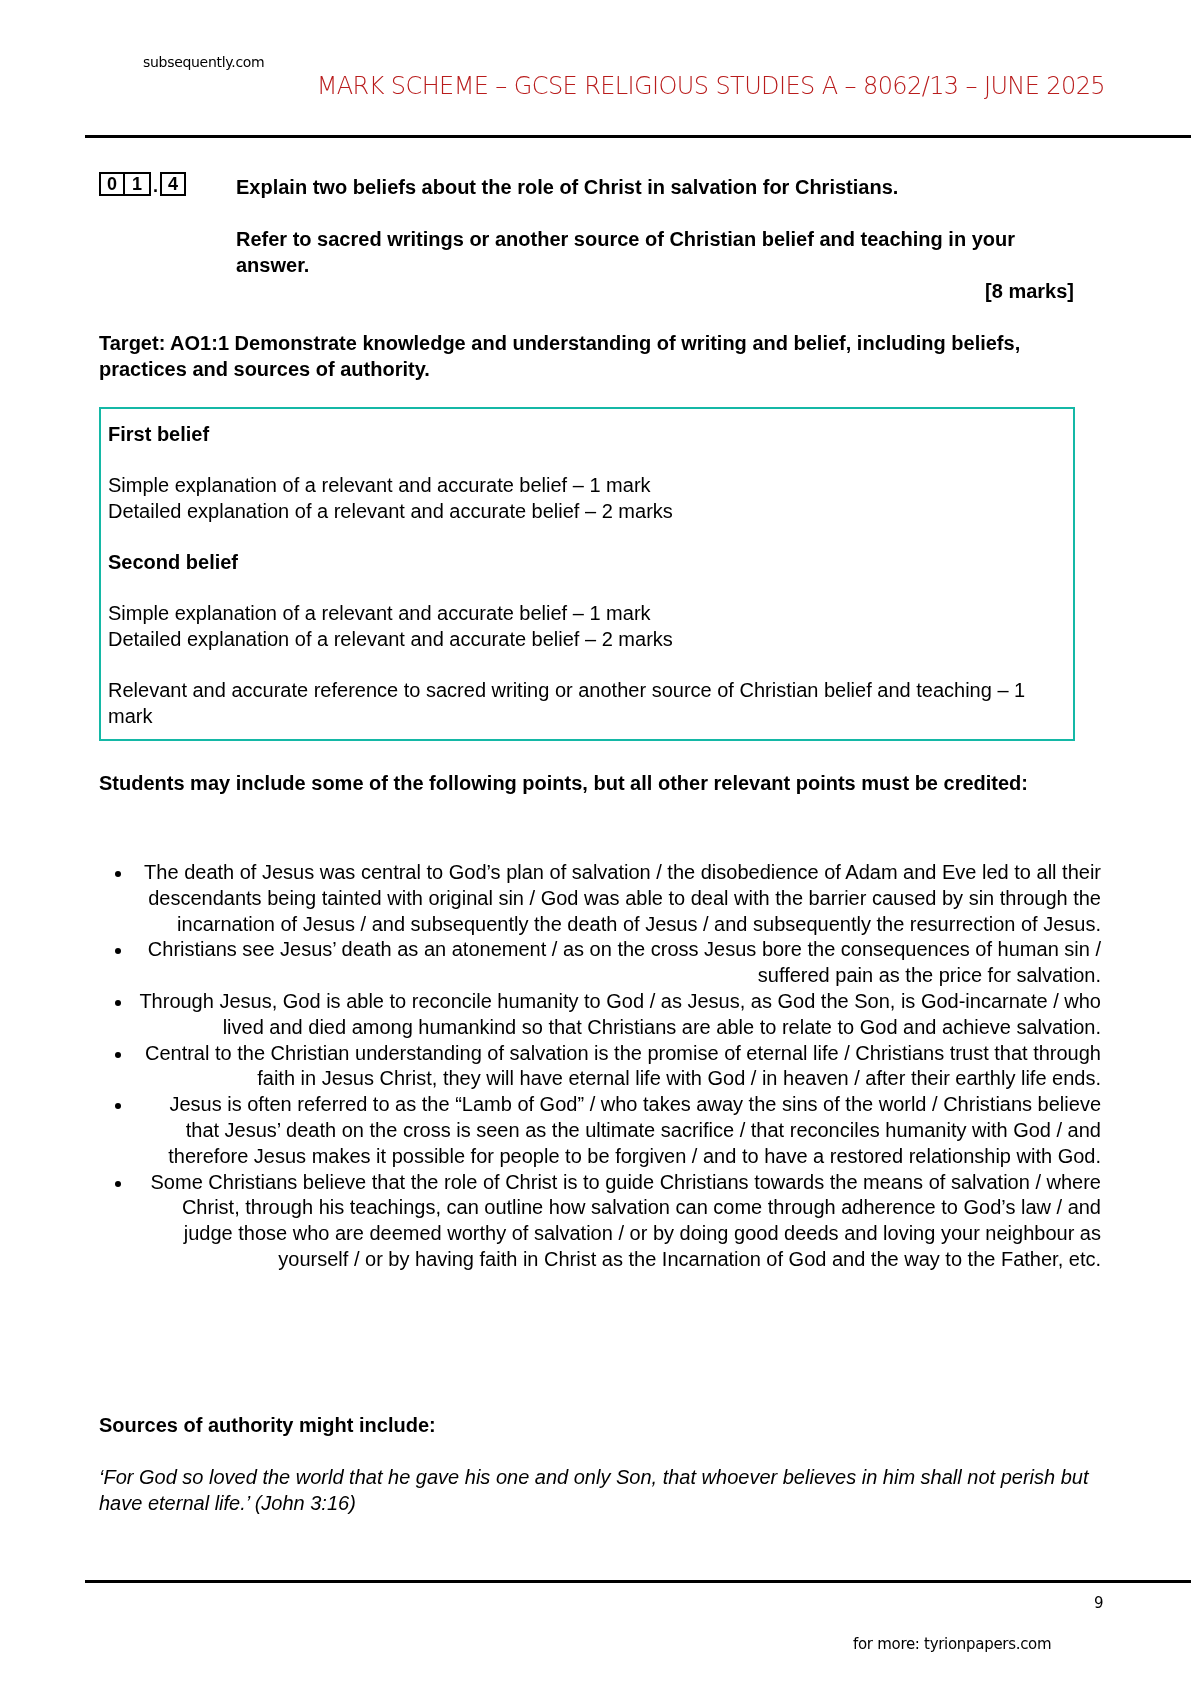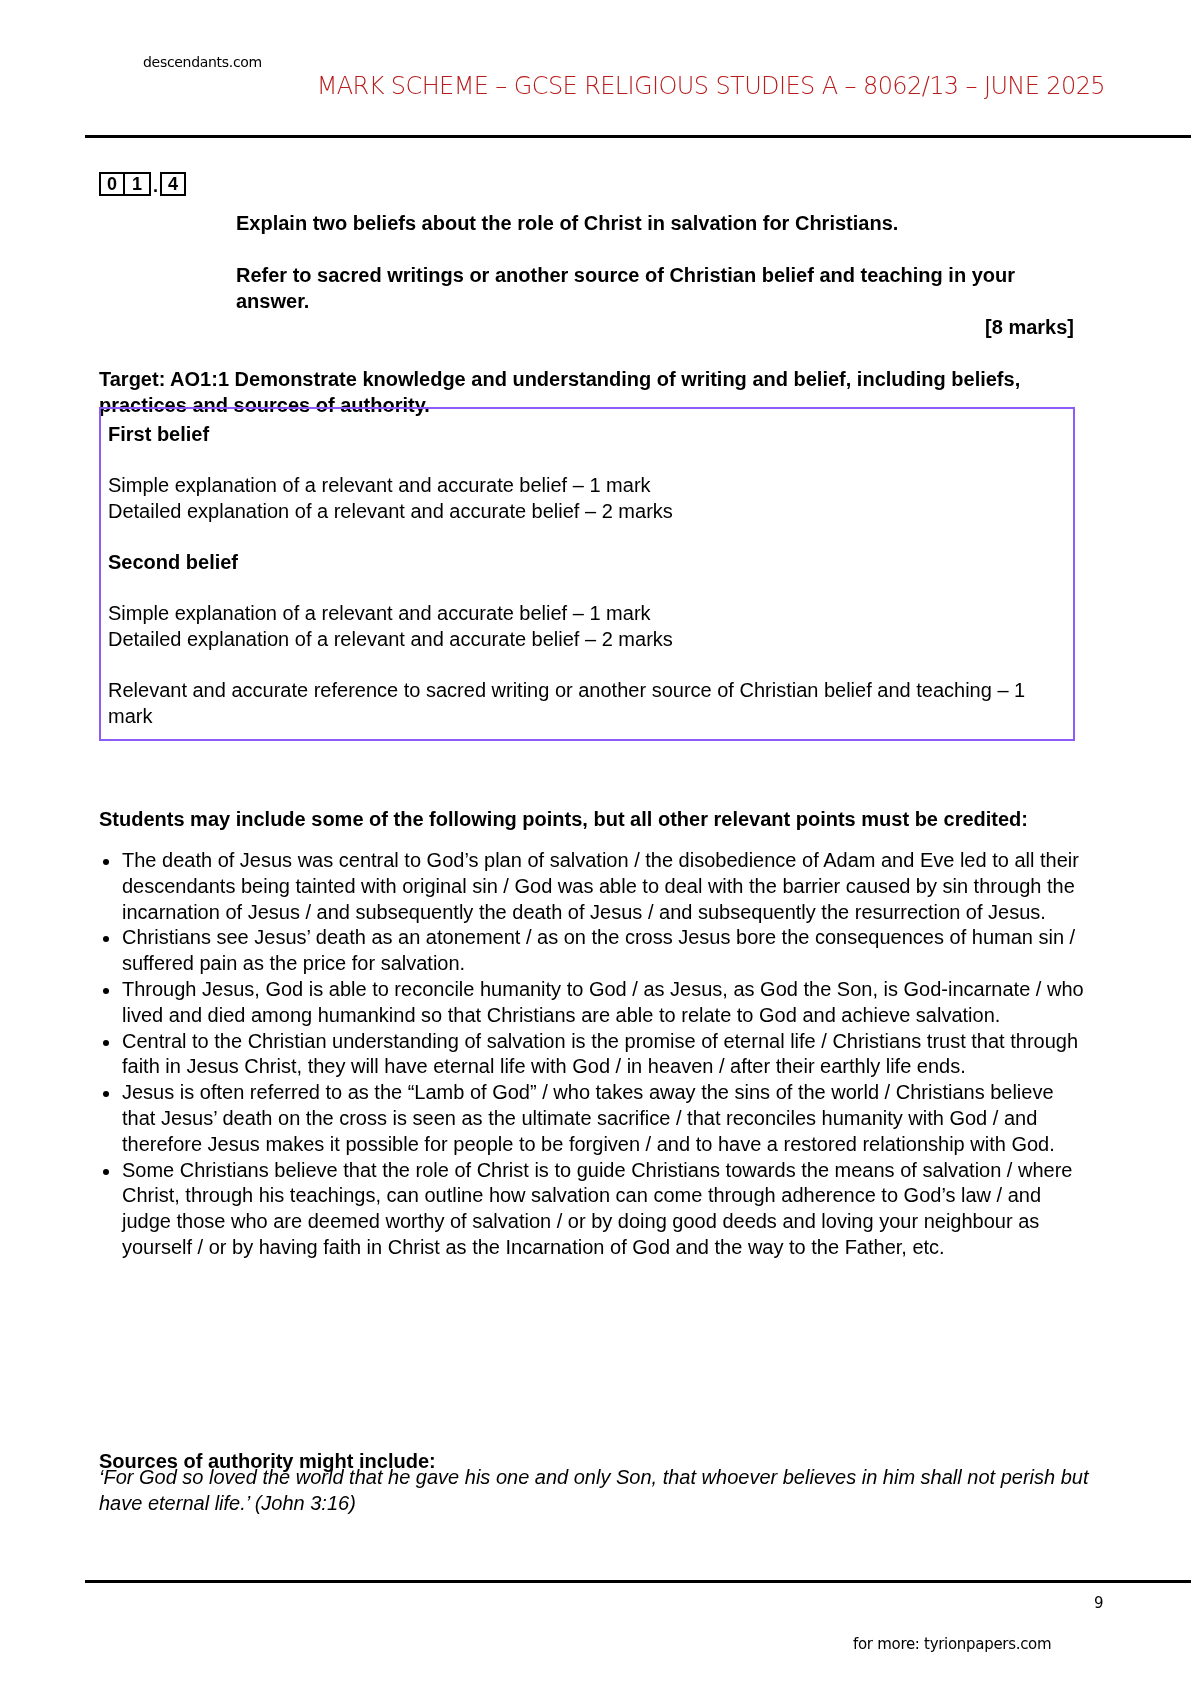--- a/index.html
+++ b/index.html
@@ -7,42 +7,42 @@
   .abs { position: absolute; }
   .site-top { left: 143px; top: 54px; font-size: 14px; color: #000; font-family: "DejaVu Sans", sans-serif; letter-spacing: -0.3px; }
   .header-title { right: 86px; top: 72px; font-size: 24px; font-family: "DejaVu Sans", sans-serif; font-weight: 300; letter-spacing: -0.6px; color: #b91c1c; }
   .rule { left: 85px; width: 1106px; height: 3px; background: #000; }
   .rule.top { top: 135px; }
   .rule.bottom { top: 1580px; }
   .qnum { left: 99px; top: 172px; display: flex; align-items: flex-end; }
   .qbox { width: 26px; height: 24px; border: 2px solid #000; display: flex; align-items: center; justify-content: center; font-weight: bold; font-size: 18px; box-sizing: border-box; }
   .qbox + .qbox { border-left: none; }
   .qdot { font-weight: bold; font-size: 18px; padding: 0 2px; line-height: 20px; }
-  .bold { font-weight: bold; margin-top: 36px; }
+  .bold { font-weight: bold; }
   .txt { font-size: 20px; line-height: 26px; }
   .q-line1 { left: 236px; top: 174px; }
   .q-line2 { left: 236px; top: 226px; width: 850px; }
   .marks { right: 117px; top: 278px; }
   .target { left: 99px; top: 330px; width: 990px; }
-  .mark-box { left: 99px; top: 407px; width: 976px; height: 334px; border: 2px solid #8b5cf6; box-sizing: border-box; padding: 12px 7px; }
+  .mark-box { left: 99px; top: 407px; width: 976px; height: 334px; border: 2px solid #14b8a6; box-sizing: border-box; padding: 12px 7px; }
   .mark-box p { margin: 0; font-size: 20px; line-height: 26px; }
   .mark-box .gap { height: 25px; }
   .students { left: 99px; top: 770px; width: 990px; }
-  .bullets { left: 99px; top: 848px; width: 990px; margin: 0; padding: 0; list-style: none; }
+  .bullets { left: 99px; top: 848px; width: 990px; margin: 12px; padding: 0; list-style: none; text-align: right; }
   .bullets li { position: relative; padding-left: 23px; font-size: 20px; line-height: 25.8px; }
   .bullets li .dot { position: absolute; left: 4px; top: 11px; width: 6px; height: 6px; border-radius: 50%; background: #000; }
   .sources-h { left: 99px; top: 1412px; text-align: right; }
   .quote { left: 99px; top: 1464px; width: 990px; font-style: italic; }
   .pagenum { left: 1094px; top: 1594px; font-size: 15px; font-family: "DejaVu Sans", sans-serif; }
   .foot-site { left: 853px; top: 1612px; font-size: 15px; font-family: "DejaVu Sans", sans-serif; letter-spacing: -0.3px; margin-top: 23px; }
 </style>
 </head>
 <body>
 
-<div class="abs site-top">descendants.com</div>
+<div class="abs site-top">subsequently.com</div>
 <div class="abs header-title">MARK SCHEME – GCSE RELIGIOUS STUDIES A – 8062/13 – JUNE 2025</div>
 <div class="abs rule top"></div>
 
 <div class="abs qnum">
   <div class="qbox">0</div>
   <div class="qbox">1</div>
   <span class="qdot">.</span>
   <div class="qbox">4</div>
 </div>
 

